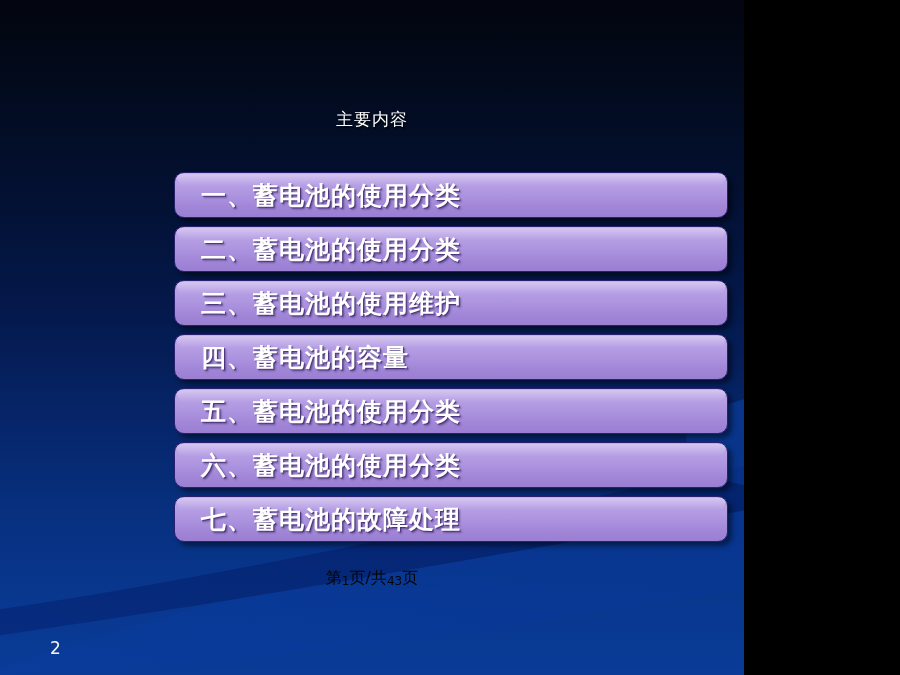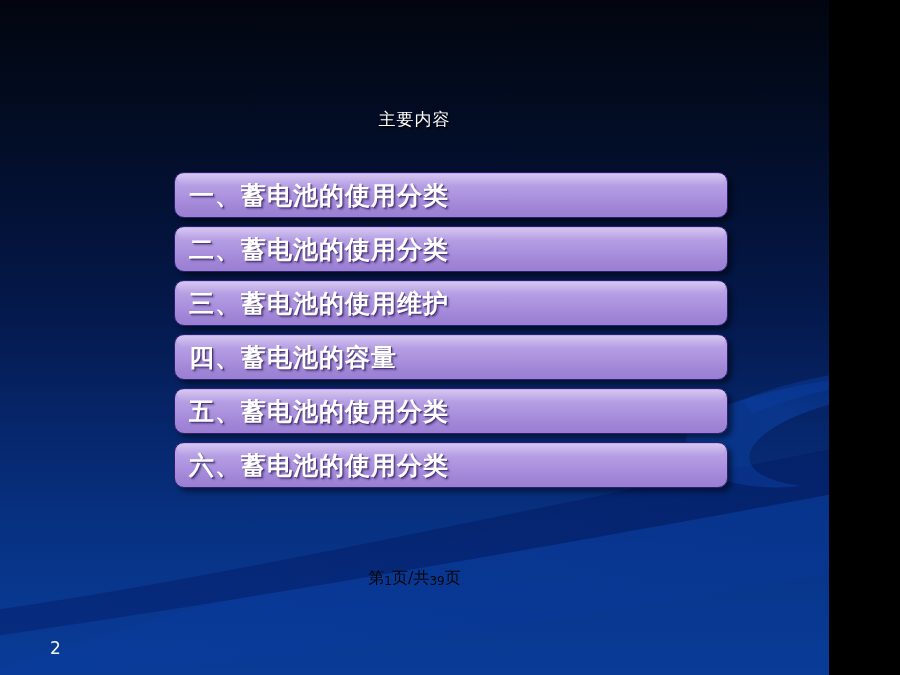--- a/index.html
+++ b/index.html
@@ -6,21 +6,21 @@
     margin: 0;
     padding: 0;
     background: #000;
   }
   body {
     font-family: "Liberation Serif", "DejaVu Serif", serif;
   }
 
   #slide {
     position: relative;
-    width: 829px;
+    width: 744px;
     height: 675px;
     overflow: hidden;
     
     background: linear-gradient(to bottom,
         #02050f 0%,
         #020a1c 12%,
         #031031 28%,
         #04184a 45%,
         #062569 62%,
         #07307f 76%,
@@ -92,20 +92,21 @@
     color: #ffffff;
     font-size: 25px;
     font-weight: bold;
     line-height: 1;
     letter-spacing: 1px;
     font-family: Liberation Sans, sans-serif;
     text-shadow:
        1px 1px 0 rgba(40,20,90,0.55),
        2px 2px 2px rgba(30,15,70,0.45);
     white-space: nowrap;
+    margin-left: 12px;
   }
 
   
   .page-indicator {
     position: absolute;
     left: 0;
     right: 0;
     top: 568px;
     text-align: center;
     color: #050505;
@@ -183,20 +184,23 @@
     </div>
 
     <div class="bullet-item">
       <span class="bullet-label">五、蓄电池的使用分类</span>
     </div>
 
     <div class="bullet-item">
       <span class="bullet-label">六、蓄电池的使用分类</span>
     </div>
 
+    <div class="bullet-item">
+      <span class="bullet-label">七、蓄电池的故障处理</span>
+    </div>
 
   </div>
 
-  <div class="page-indicator"><span>第</span><span class="num">1</span><span>页/共</span><span class="num">39</span><span>页</span></div>
+  <div class="page-indicator"><span>第</span><span class="num">1</span><span>页/共</span><span class="num">43</span><span>页</span></div>
 
   <div class="slide-number">2</div>
 
 </div>
 
 </body></html>

